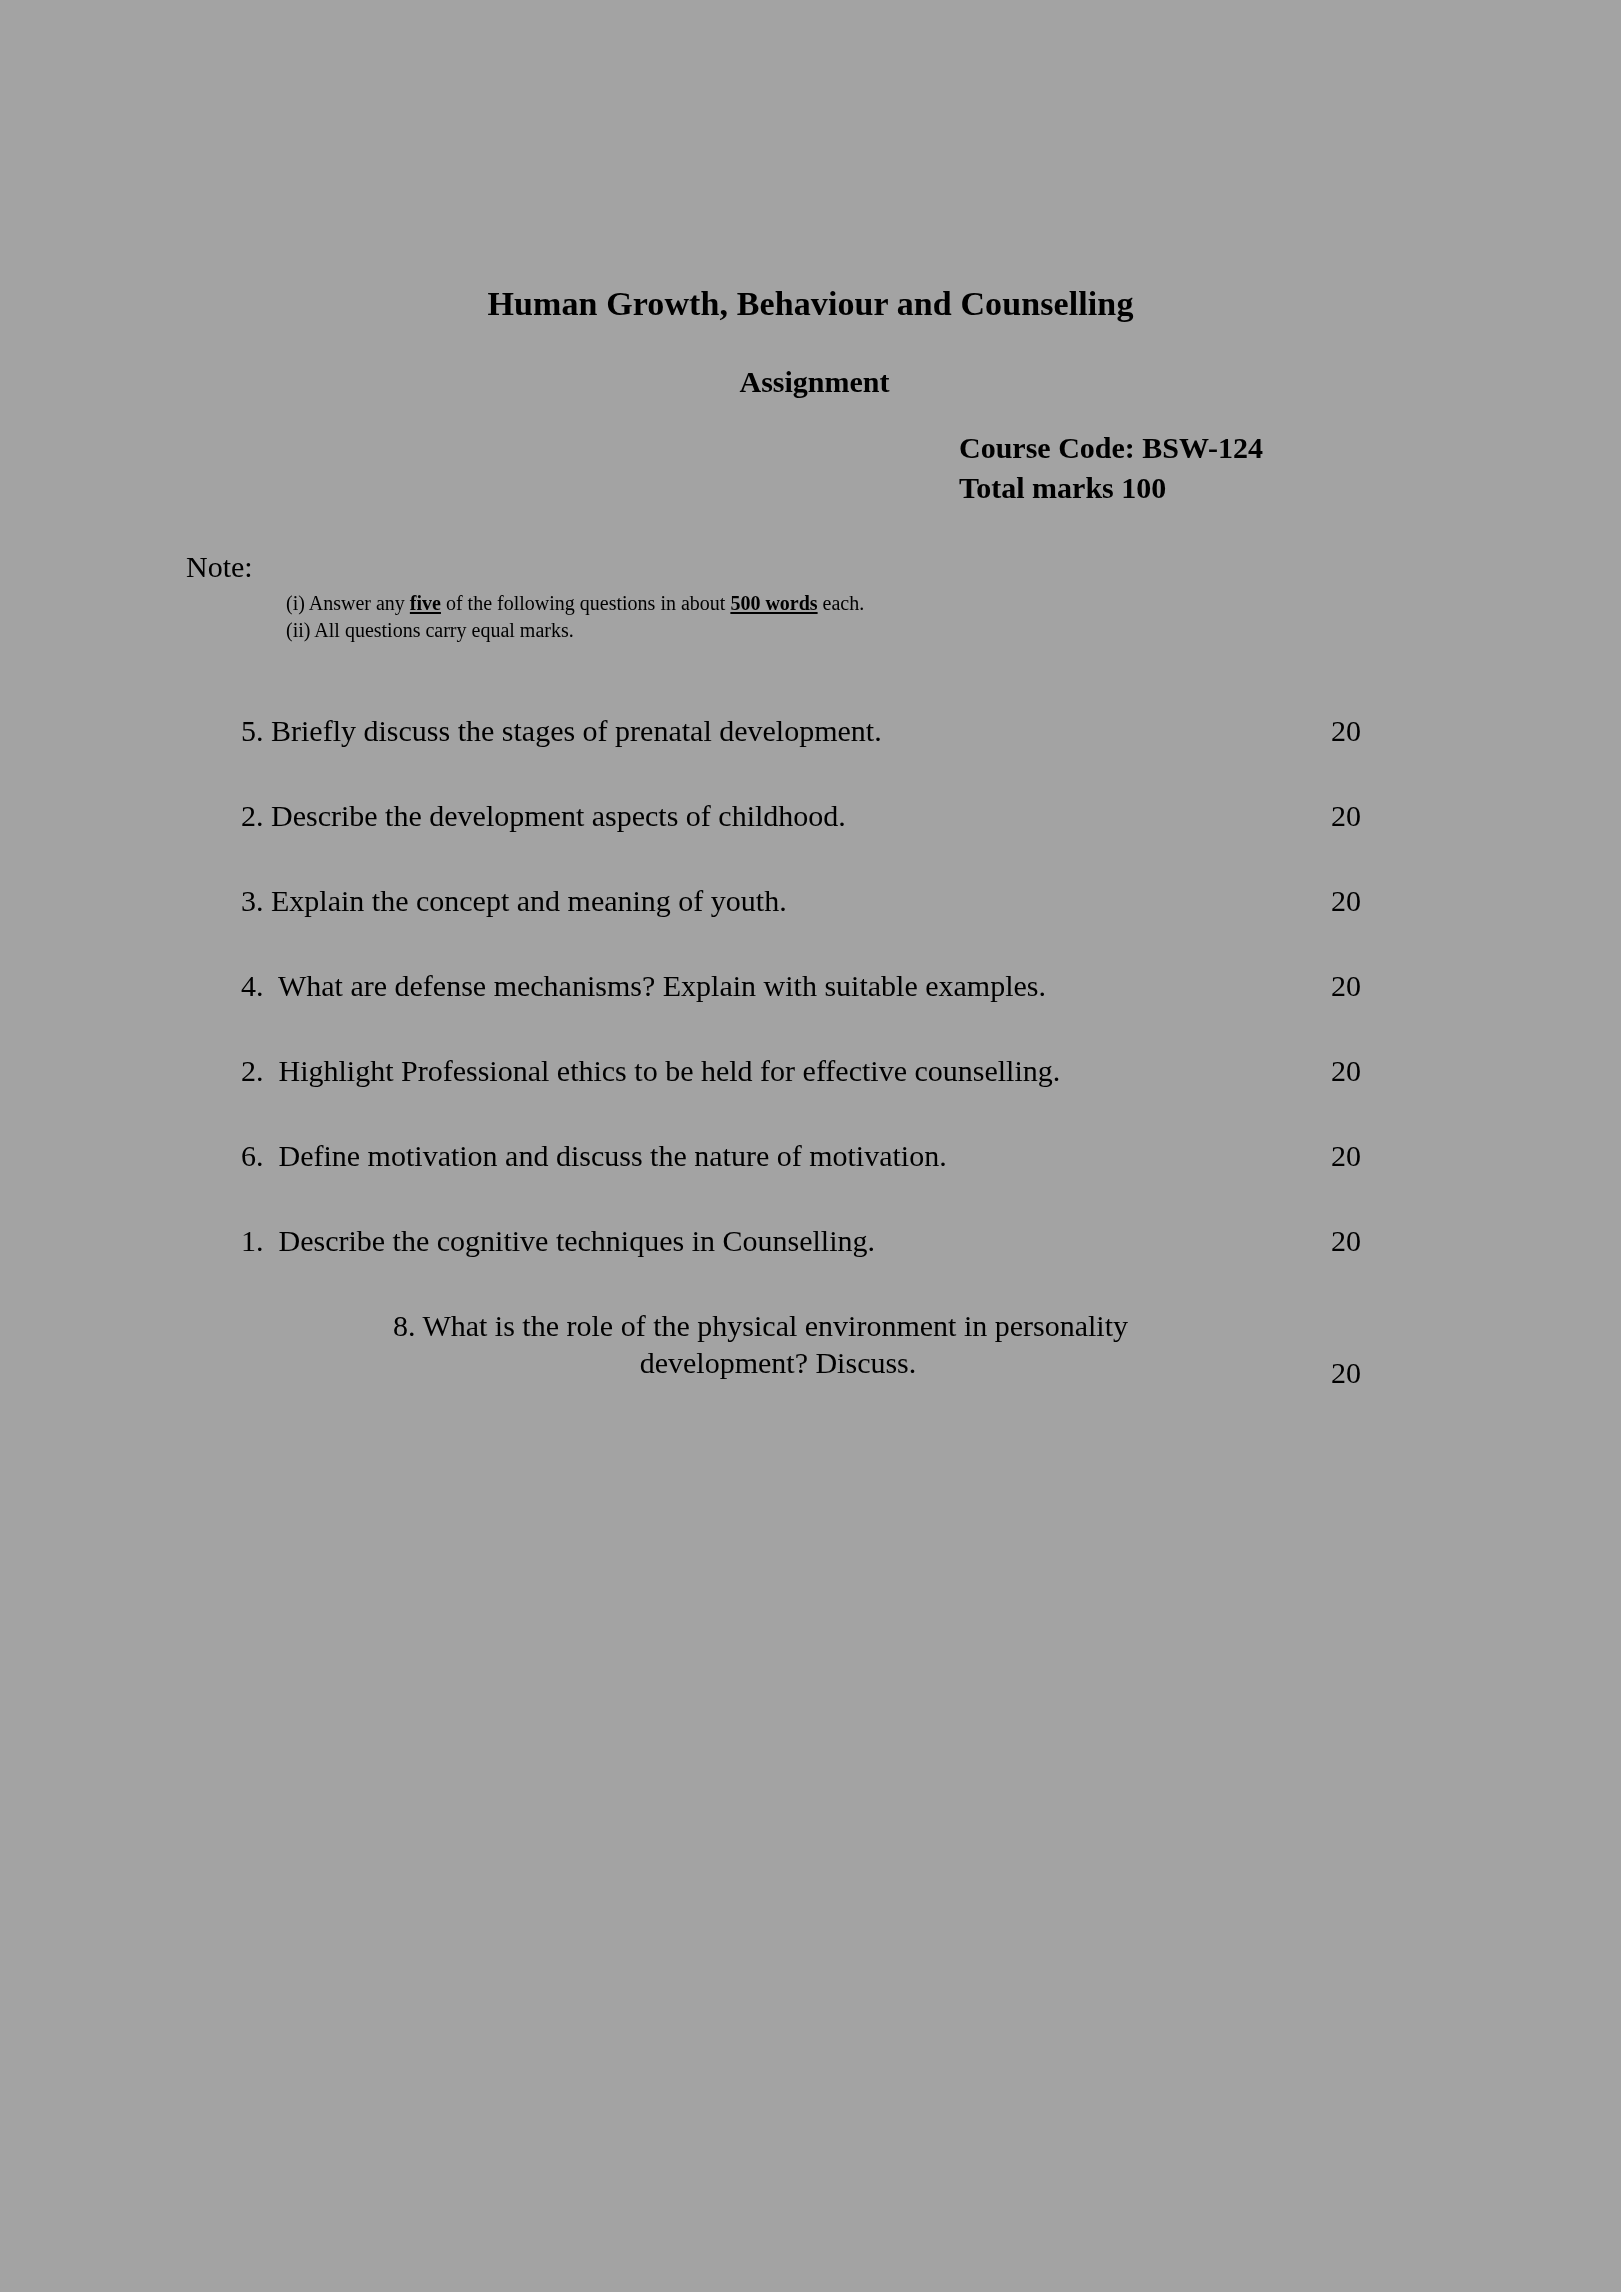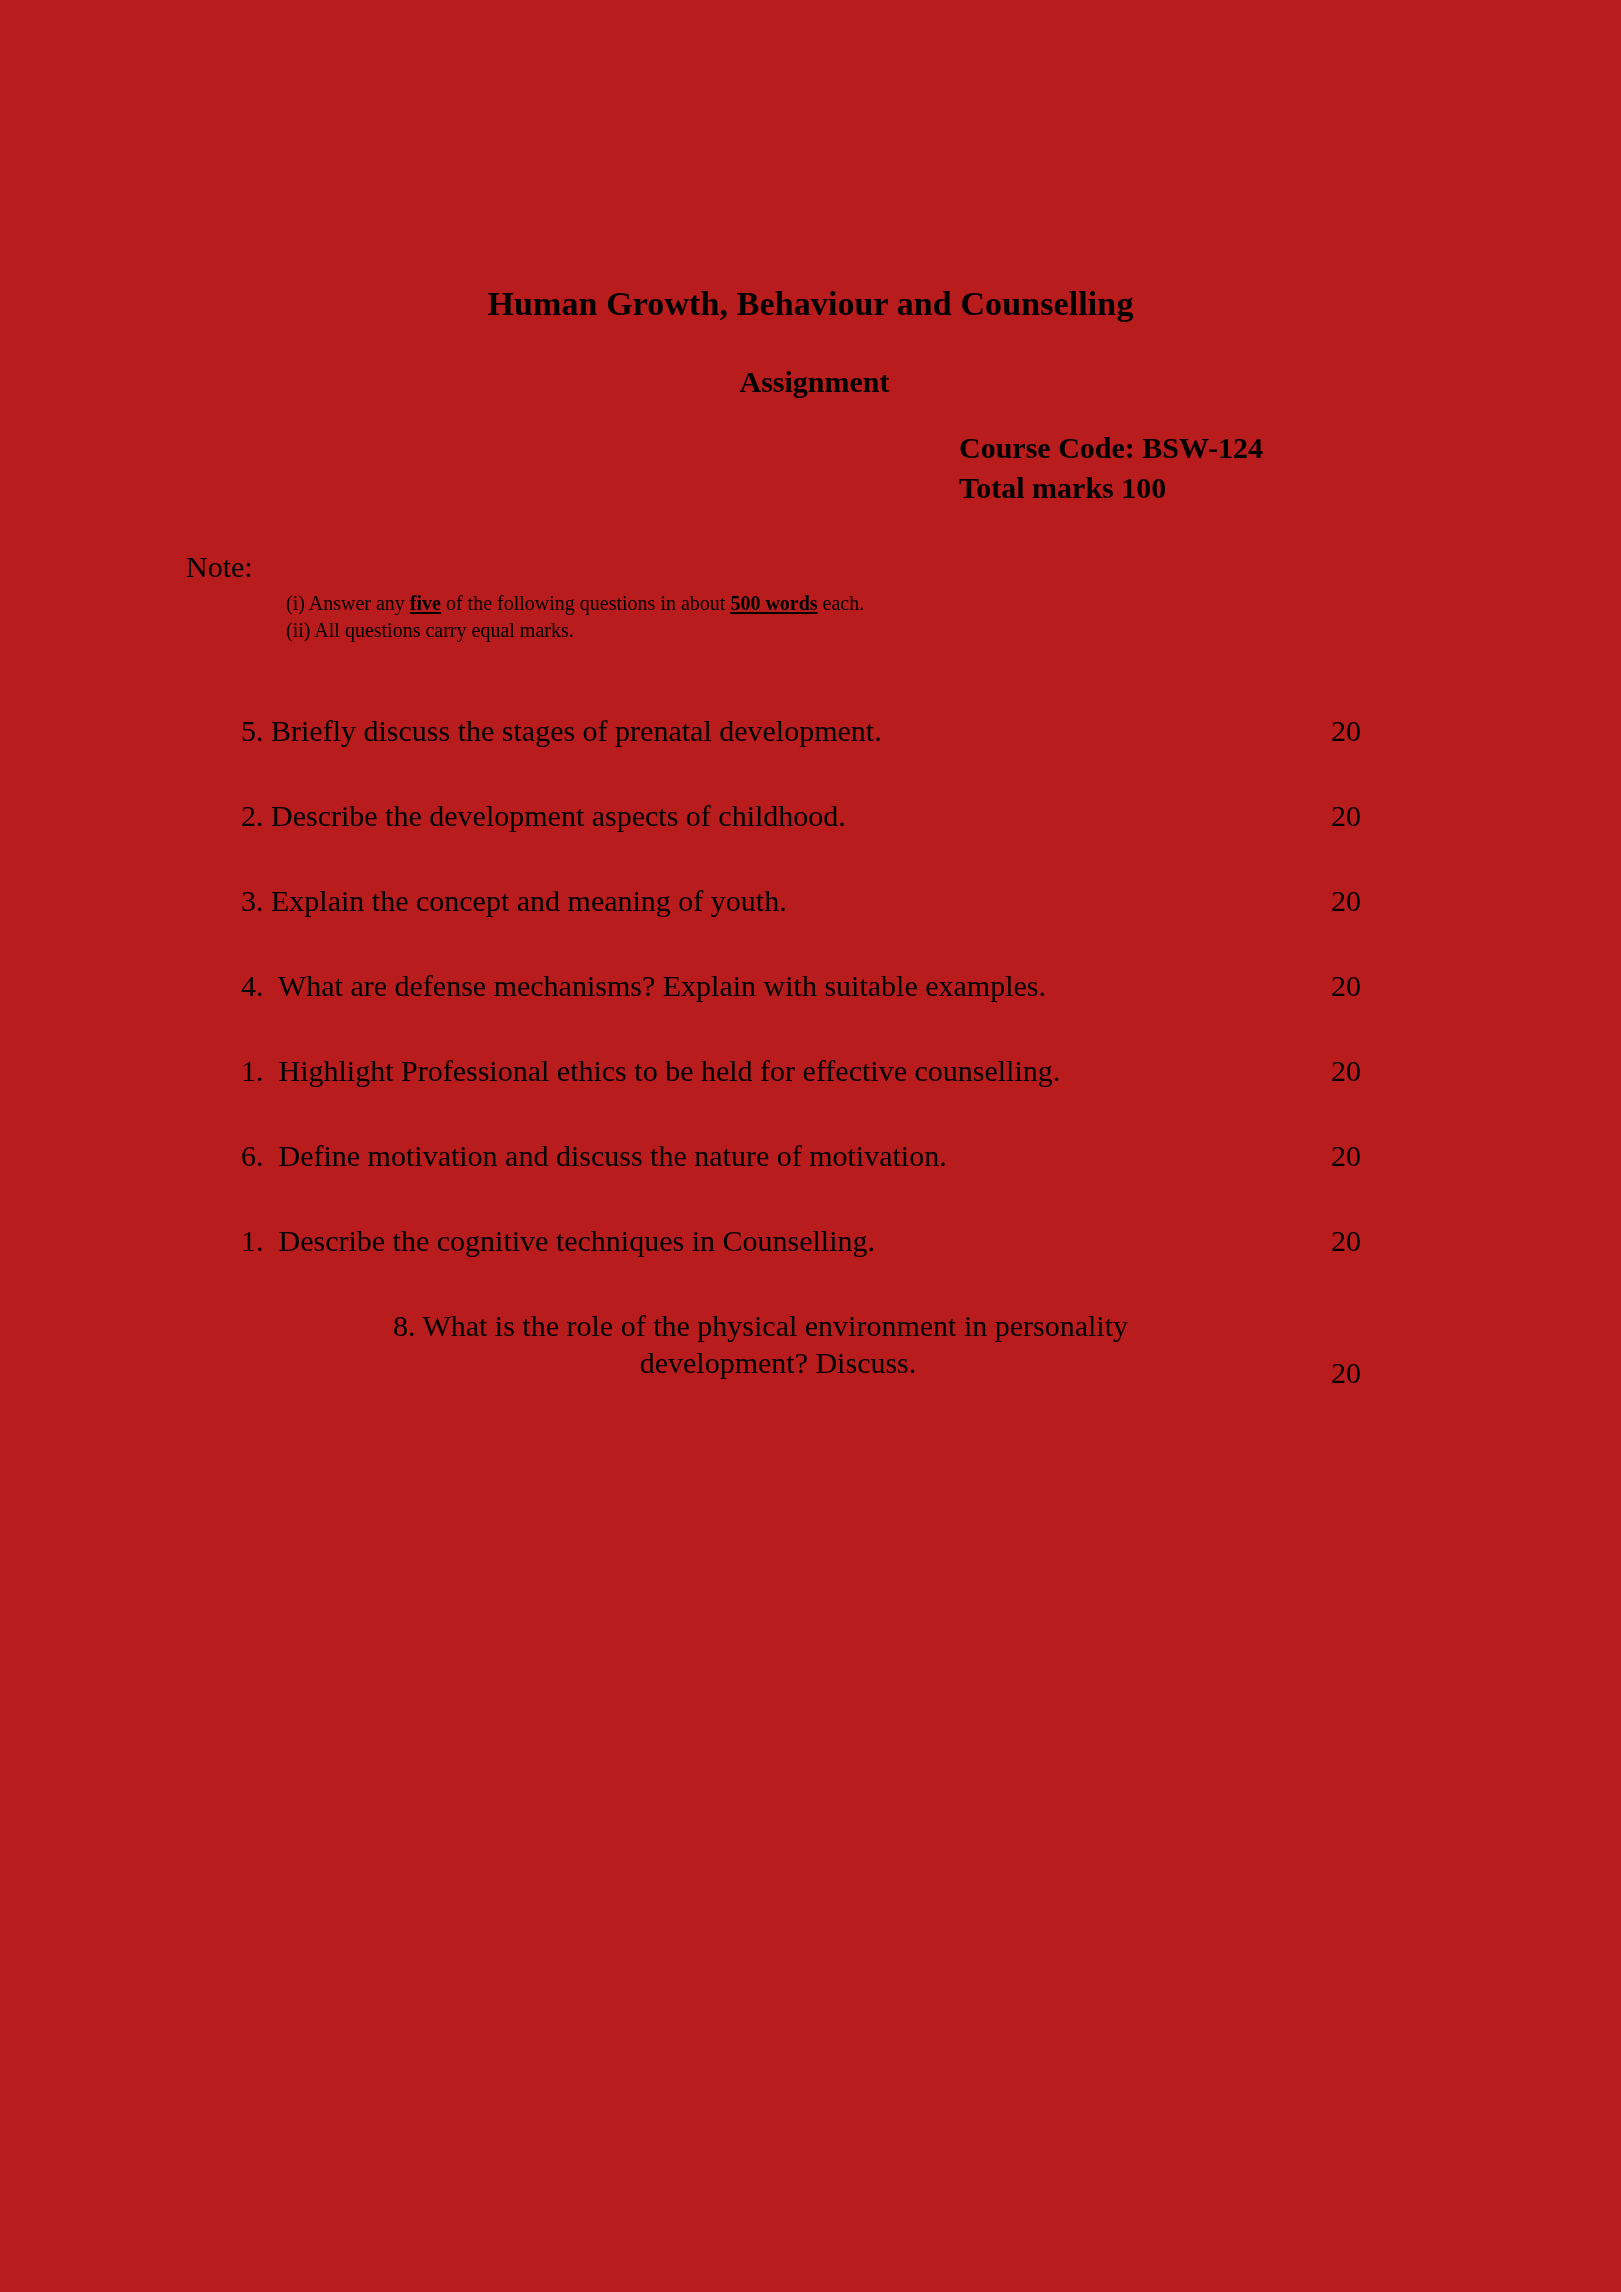--- a/index.html
+++ b/index.html
@@ -13,21 +13,21 @@
     height: 2293px;
     position: relative;
     font-family: "Liberation Serif", "DejaVu Serif", serif;
     color: #000000;
     overflow: hidden;
   }
 
   .page {
     position: absolute;
     inset: 0;
-    background: #b91c1c;
+    background: #a3a3a3;
   }
 
   
   .doc-title {
     position: absolute;
     top: 284px;
     left: 0;
     width: 1621px;
     text-align: center;
     font-size: 34px;
@@ -149,21 +149,21 @@
       </div>
       <div class="q-row">
         <div class="q-text">3. Explain the concept and meaning of youth.</div>
         <div class="q-marks">20</div>
       </div>
       <div class="q-row">
         <div class="q-text">4.  What are defense mechanisms? Explain with suitable examples.</div>
         <div class="q-marks">20</div>
       </div>
       <div class="q-row">
-        <div class="q-text">1.  Highlight Professional ethics to be held for effective counselling.</div>
+        <div class="q-text">2.  Highlight Professional ethics to be held for effective counselling.</div>
         <div class="q-marks">20</div>
       </div>
       <div class="q-row">
         <div class="q-text">6.  Define motivation and discuss the nature of motivation.</div>
         <div class="q-marks">20</div>
       </div>
       <div class="q-row">
         <div class="q-text">1.  Describe the cognitive techniques in Counselling.</div>
         <div class="q-marks">20</div>
       </div>

